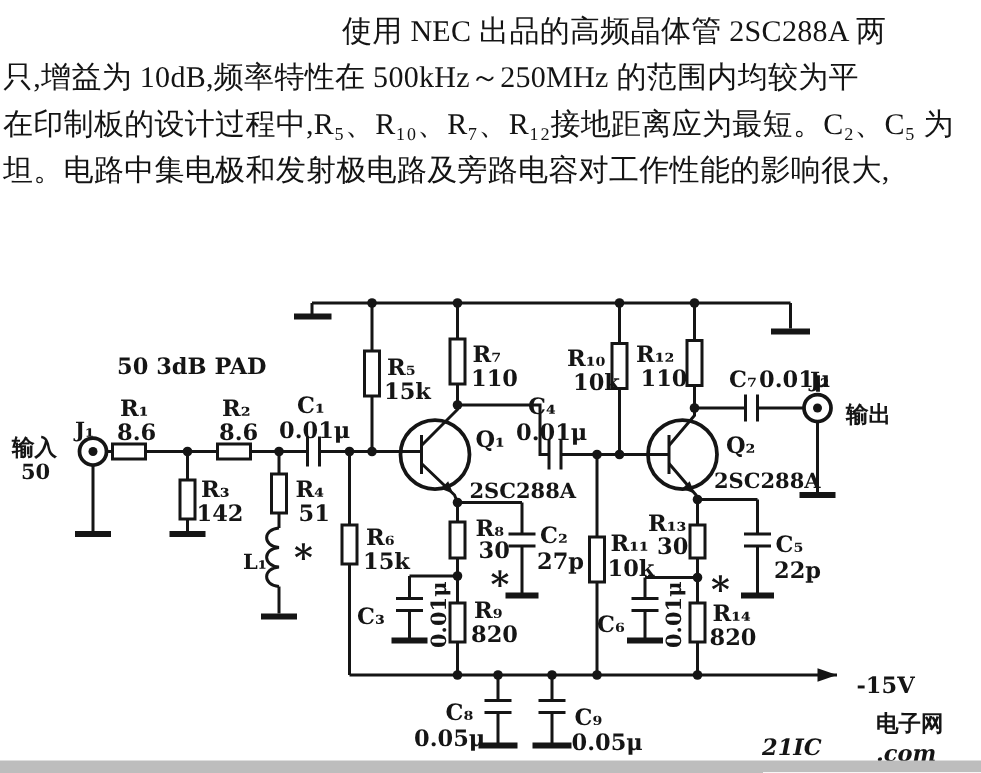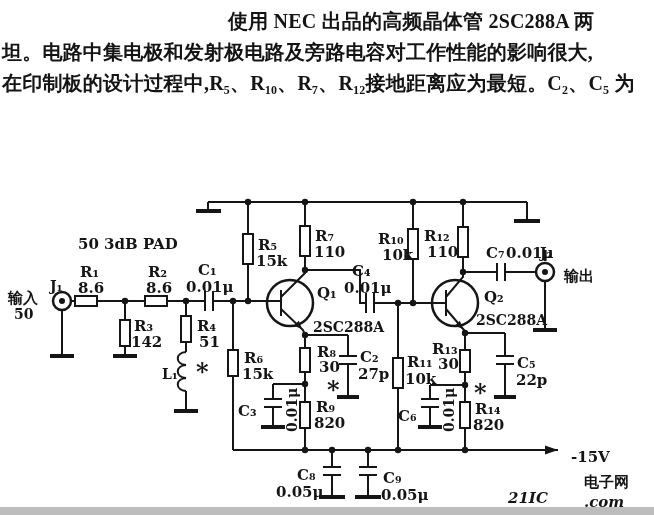--- a/index.html
+++ b/index.html
@@ -1,40 +1,41 @@
 <!DOCTYPE html>
 <html><head>
 <meta charset="utf-8">
 <style>
   html,body{margin:0;padding:0;background:#fff;}
   #page{position:relative;width:654px;height:515px;background:#fff;overflow:hidden;
         font-family:"Liberation Serif","DejaVu Serif",serif;}
   #intro{position:absolute;top:6px;left:2px;width:650px;color:#141414;
-         font-size:20px;line-height:31px;font-weight:bold;letter-spacing:0.2px;}
+         font-size:20px;line-height:31px;font-weight:normal;letter-spacing:0.2px;}
   #intro .line{white-space:nowrap;}
   #intro .line.first{padding-left:226px;}
   svg{position:absolute;top:185px;left:0;}
   svg text{font-family:"DejaVu Serif","Liberation Serif",serif;font-weight:bold;fill:#151515;font-size:15px;}
   svg text.small{font-size:14px;}
   svg text.star{font-size:24px;}
   .wire{stroke:#151515;stroke-width:2;fill:none;}
   .thick{stroke:#151515;stroke-width:4;fill:none;}
   .body{fill:#ffffff;stroke:#151515;stroke-width:2;}
   .dot{fill:#151515;stroke:none;}
   #graybar{position:absolute;left:0;bottom:0;width:654px;height:8px;background:#bdbdbd;}
 </style>
 </head>
 <body>
 
 <div id="page">
 
   <div id="intro">
     <div class="line first">使用 NEC 出品的高频晶体管 2SC288A 两</div>
+    <div class="line">只,增益为 10dB,频率特性在 500kHz～250MHz 的范围内均较为平</div>
+    <div class="line">在印制板的设计过程中,R₅、R₁₀、R₇、R₁₂接地距离应为最短。C₂、C₅ 为</div>
     <div class="line">坦。电路中集电极和发射极电路及旁路电容对工作性能的影响很大,</div>
-    <div class="line">在印制板的设计过程中,R₅、R₁₀、R₇、R₁₂接地距离应为最短。C₂、C₅ 为</div>
   </div>
 
   <svg width="654" height="330" viewBox="0 185 654 330">
 
     <g>
 
       <path class="wire" d="M208,202 H527"></path>
       <path class="wire" d="M208,202 V210"></path>
         <path class="thick" d="M196,211 H221"></path>
       <path class="wire" d="M527,202 V219"></path>

